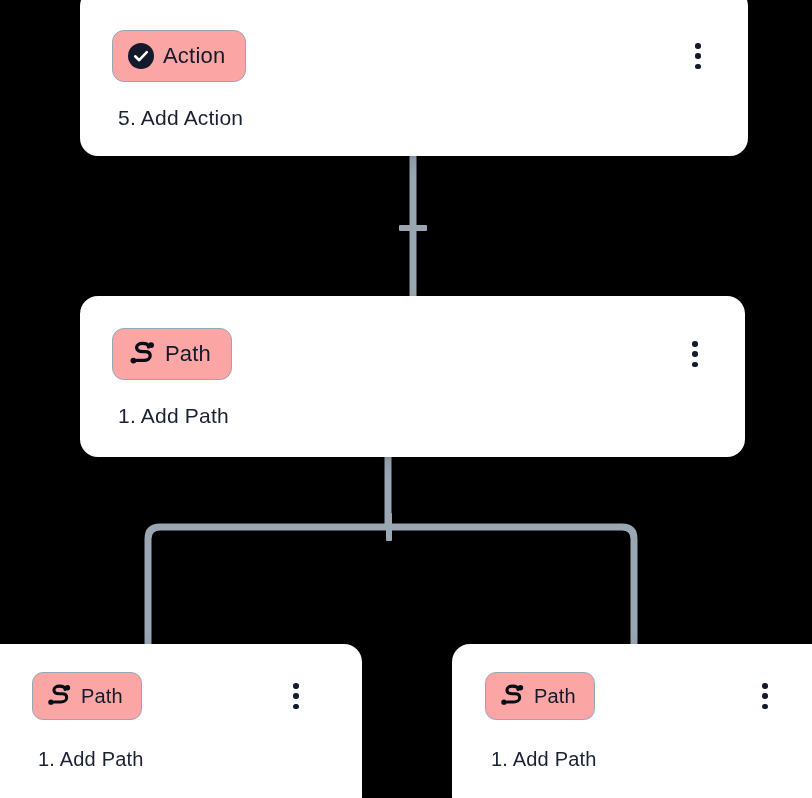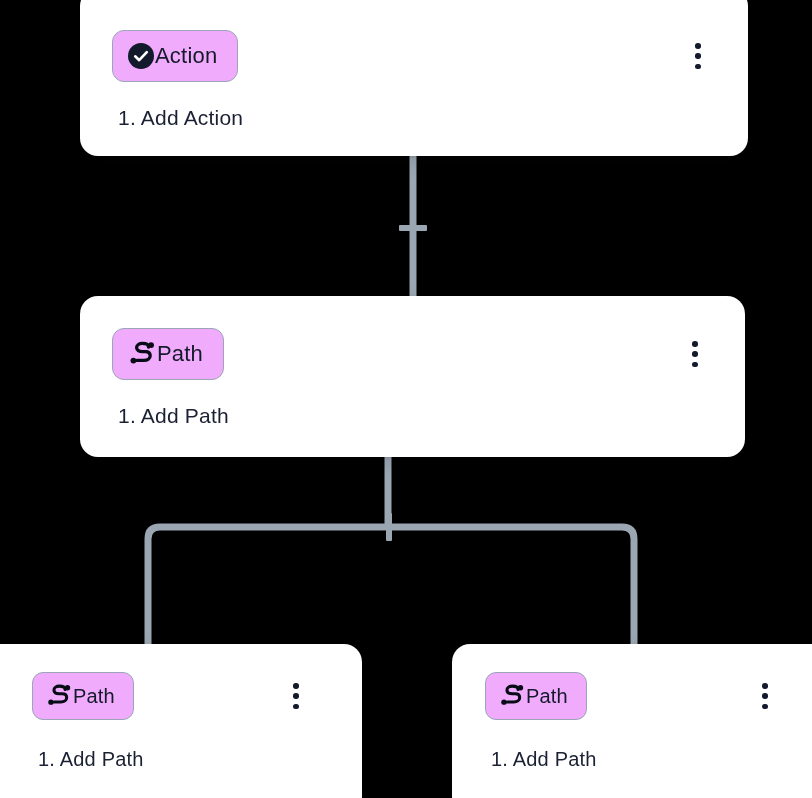--- a/index.html
+++ b/index.html
@@ -43,26 +43,26 @@
     position: absolute;
     background: #ffffff;
     border-radius: 18px;
     box-shadow: 0 1px 3px rgba(16,24,40,.14), 0 6px 18px rgba(16,24,40,.10);
   }
 
   .chip {
     position: absolute;
     display: flex;
     align-items: center;
-    gap: 0;
+    gap: 8px;
     height: 52px;
     padding: 0 20px 0 14px;
     border: 1.6px solid #9aa6b8;
     border-radius: 12px;
-    background: #f0abfc;
+    background: #fca5a5;
     cursor: pointer;
   }
   .chip-label {
     font-size: 22px;
     font-weight: 400;
     color: #141a2a;
     letter-spacing: .2px;
     line-height: 1;
     white-space: nowrap;
   }
@@ -126,21 +126,21 @@
     <div class="chip" style="left:32px; top:42px;">
       <span class="icon-wrap">
         <svg width="28" height="28" viewBox="0 0 28 28">
           <circle cx="14" cy="14" r="13" fill="#131a2c"></circle>
           <path d="M8.2 14.3 L12.2 18.2 L19.8 10.2" stroke="#ffffff" stroke-width="2.6" fill="none" stroke-linecap="round" stroke-linejoin="round"></path>
         </svg>
       </span>
       <span class="chip-label">Action</span>
     </div>
 
-    <div class="node-desc" style="left:38px; top:118px;">1. Add Action</div>
+    <div class="node-desc" style="left:38px; top:118px;">5. Add Action</div>
 
     <div class="kebab" style="left:607px; top:54px;">
       <i></i>
       <i></i>
       <i></i>
     </div>
   </div>
 
   <div class="card" style="left:80px; top:296px; width:665px; height:161px;">
 

